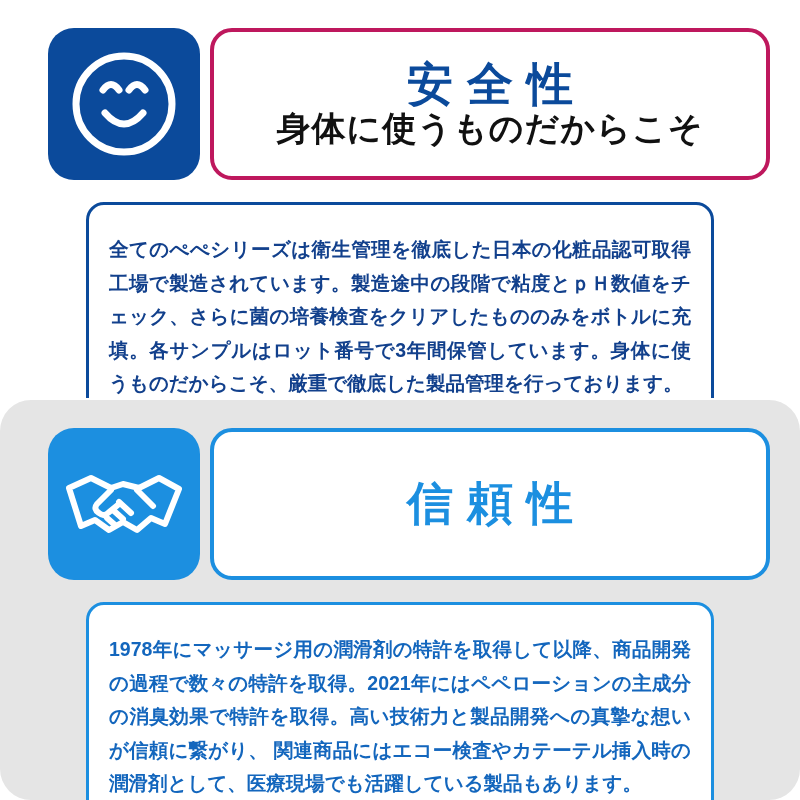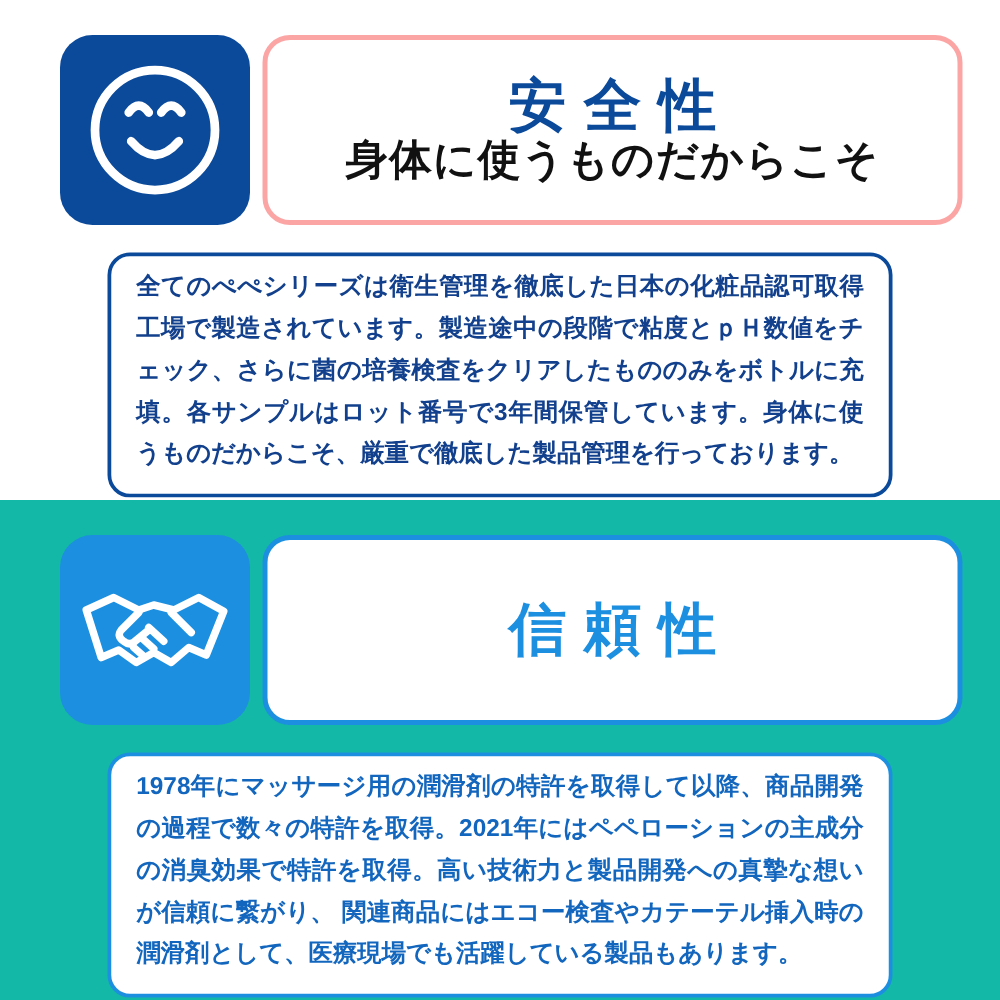--- a/index.html
+++ b/index.html
@@ -24,22 +24,23 @@
     position: relative;
     box-sizing: border-box;
   }
   .section-top {
     height: 400px;
     background: #ffffff;
     padding: 28px 20px 0 20px;
   }
   .section-bottom {
     height: 400px;
-    background: #14b8a6;
+    background: #e5e5e5;
     padding: 28px 20px 0 20px;
+    border-radius: 31px;
   }
 
   
   .header-row {
     position: relative;
     height: 152px;
   }
   .icon-badge {
     position: absolute;
     left: 28px;
@@ -62,21 +63,21 @@
     height: 152px;
     border-radius: 22px;
     display: flex;
     flex-direction: column;
     align-items: center;
     justify-content: center;
     box-sizing: border-box;
   }
   .title-card.navy {
     background: #ffffff;
-    border: 4px solid #fca5a5;
+    border: 4px solid #be185d;
   }
   .title-card.blue {
     background: #ffffff;
     border: 4px solid #1c8fe0;
   }
   .title-main {
     font-size: 46px;
     font-weight: bold;
     letter-spacing: 14px;
     text-indent: 14px;
@@ -93,21 +94,21 @@
     letter-spacing: 1px;
     line-height: 1.1;
   }
 
   
   .body-card {
     margin: 22px 66px 0 66px;
     border-radius: 18px;
     background: #ffffff;
     box-sizing: border-box;
-    padding: 8px 20px 14px 20px;
+    padding: 28px 20px 14px 20px;
   }
   .body-card.navy { border: 3px solid #0b4a9b; }
   .body-card.blue { border: 3px solid #1c8fe0; }
   .body-text {
     font-size: 19.5px;
     line-height: 1.72;
     font-weight: bold;
     text-align: justify;
     text-justify: inter-ideograph;
   }

